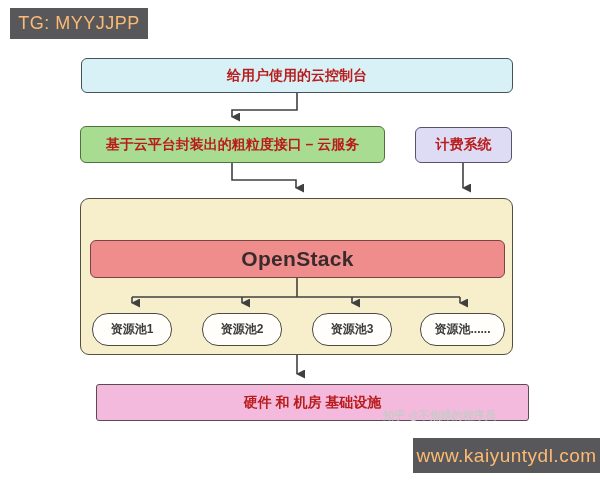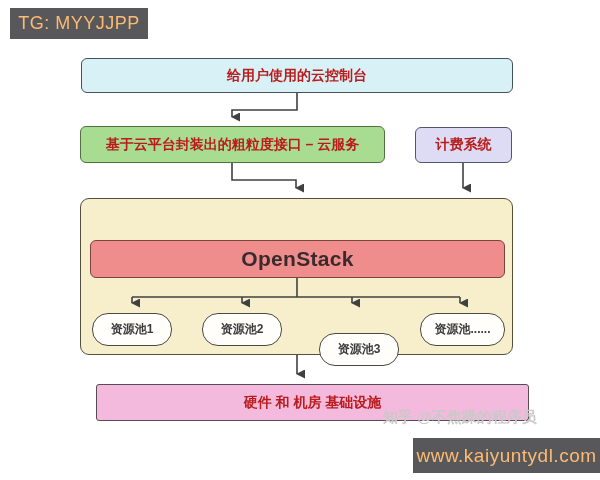--- a/index.html
+++ b/index.html
@@ -45,28 +45,28 @@
     font-size:21px;font-weight:600;color:#3b2a2c;letter-spacing:0.3px;
   }
   .pool{
     position:absolute;top:313px;height:33px;background:#fffefb;
     border:1.6px solid #4a4a42;border-radius:16px;
     display:flex;align-items:center;justify-content:center;
     box-sizing:border-box;font-size:12px;font-weight:bold;color:#3a3a3a;
   }
   #pool-1{left:92px;width:80px;}
   #pool-2{left:202px;width:80px;}
-  #pool-3{left:319px;width:80px;margin-top:20px;}
+  #pool-3{left:312px;width:80px;}
   #pool-4{left:420px;width:85px;}
   #infra-box{
     left:96px;top:384px;width:433px;height:37px;background:#f4badd;
     border:1.6px solid #5a4a52;border-radius:3px;font-size:14px;
   }
   #watermark{
-    position:absolute;left:383px;top:408px;font-size:15px;color:#c9c9c9;
+    position:absolute;left:383px;top:408px;font-size:11px;color:#c9c9c9;
     font-weight:bold;white-space:nowrap;
   }
   #connectors{position:absolute;left:0;top:0;pointer-events:none;}
 </style>
 </head>
 <body>
 
 <div id="stage">
 
   <div class="badge" id="badge-top">TG: MYYJJPP</div>

